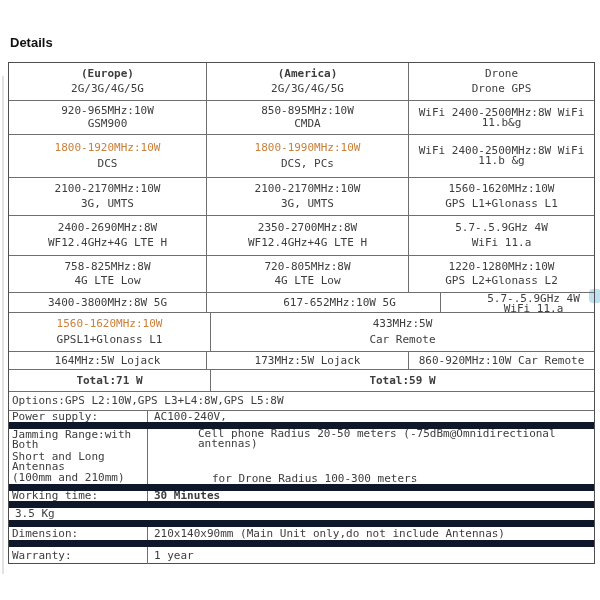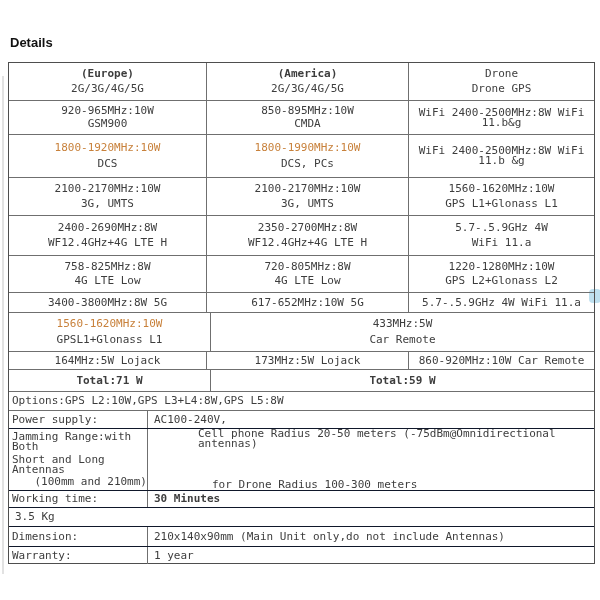--- a/index.html
+++ b/index.html
@@ -24,26 +24,26 @@
   .cell {
     box-sizing:border-box; border-right:1px solid #6f6f6f;
     display:flex; flex-direction:column; justify-content:space-evenly; align-items:center;
     text-align:center; overflow:hidden; padding:1px 2px;
   }
   .c1 { width:198px; } .c2 { width:202px; } .c3 { flex:1; border-right:none; }
   .hl { color:#c8813b; }
   .b { font-weight:bold; }
   .full-row { display:flex; align-items:center; box-sizing:border-box;
     border-bottom:1px solid #6f6f6f; padding-left:3px; }
-  .srow { display:flex; box-sizing:border-box; border-bottom:1px solid #0f172a; }
+  .srow { display:flex; box-sizing:border-box; border-bottom:7px solid #0f172a; }
   .srow.last { border-bottom:none;text-align:right; }
   .slabel { width:139px; box-sizing:border-box; border-right:1px solid #6f6f6f;
     display:flex; align-items:center; padding-left:3px; }
   .svalue { flex:1; display:flex; align-items:center; padding-left:6px; overflow:hidden; }
-  .slabel.multi { flex-direction:column; align-items:flex-end; justify-content:space-evenly; }
+  .slabel.multi { flex-direction:column; align-items:flex-start; justify-content:space-evenly; }
   .svalue.multi { flex-direction:column; align-items:flex-start; justify-content:space-between; padding-left:50px; }
   .svalue.multi .indent { margin-left:14px;margin-top:22px; }
 </style>
 </head>
 <body>
 
 <div class="page-title">Details</div>
 <div class="edge-line"></div>
 <div class="watermark"></div>
 
@@ -130,21 +130,21 @@
     <div class="cell c2">
       <div>720-805MHz:8W</div>
       <div>4G LTE Low</div>
     </div>
     <div class="cell c3">
       <div>1220-1280MHz:10W</div>
       <div>GPS L2+Glonass L2</div>
     </div>
   </div>
 
-  <div class="trow" style="height:20px;">
+  <div class="trow" style="height:20px;gap:32px;">
     <div class="cell c1">
       <div>3400-3800MHz:8W 5G</div>
     </div>
     <div class="cell c2">
       <div>617-652MHz:10W 5G</div>
     </div>
     <div class="cell c3">
       <div>5.7-.5.9GHz 4W WiFi 11.a</div>
     </div>
   </div>

